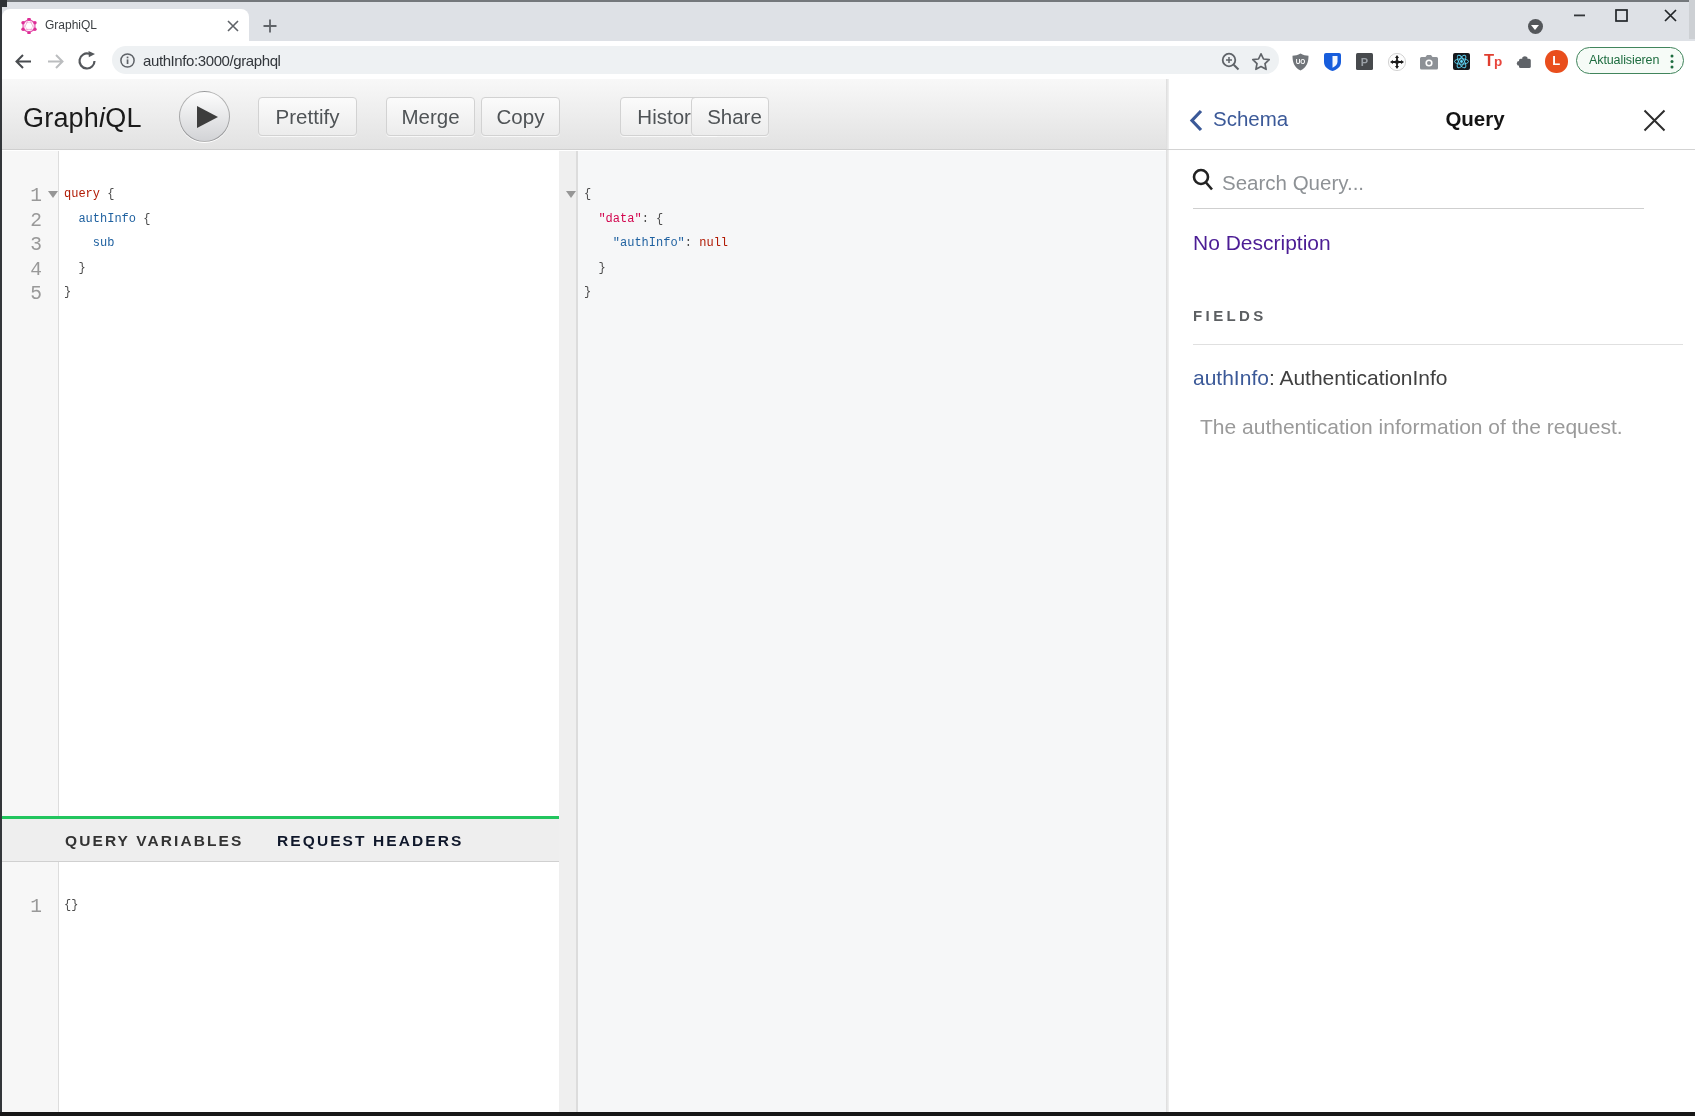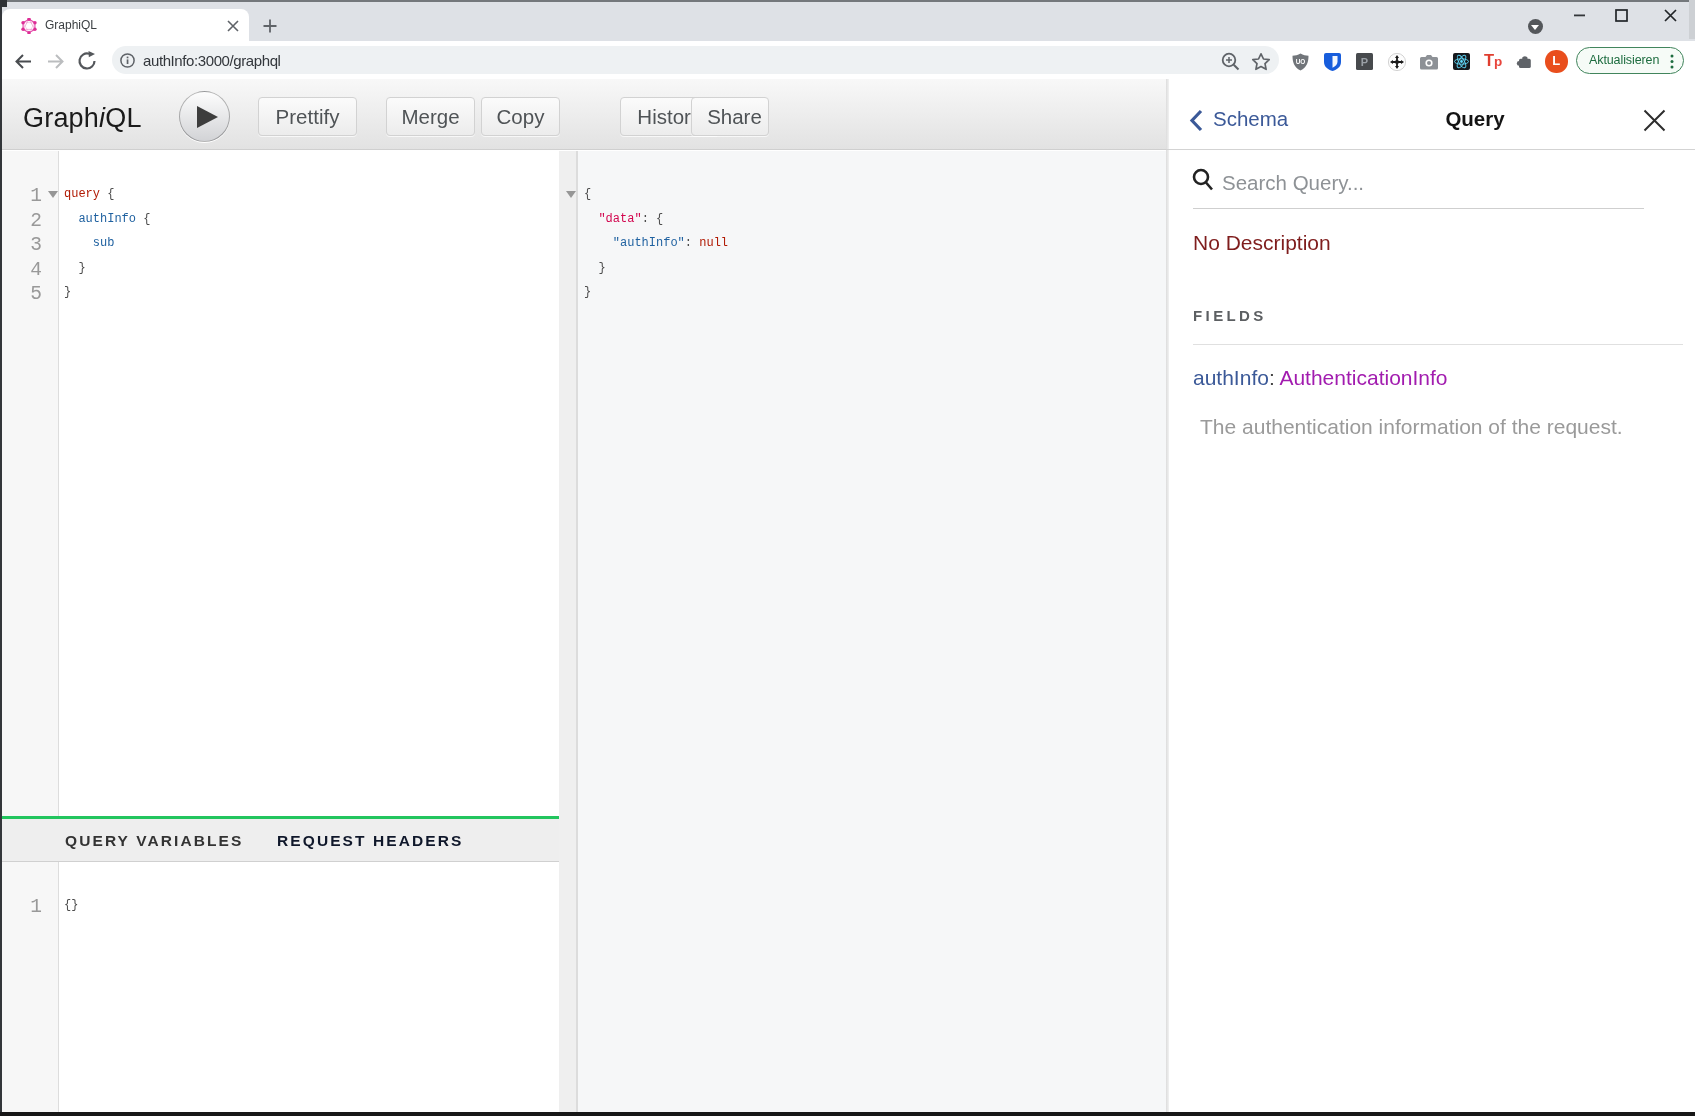--- a/index.html
+++ b/index.html
@@ -223,26 +223,26 @@
       <path d="M1.5 1.5 L21.5 21.5 M21.5 1.5 L1.5 21.5" stroke="#2d2d2d" stroke-width="2" fill="none"></path>
     </svg>
 
     <svg class="abs" style="left:26px; top:89px;" width="22" height="24" viewBox="0 0 22 24">
       <circle cx="9" cy="9" r="7" stroke="#222" stroke-width="2.6" fill="none"></circle>
       <path d="M14 14.5 L20 21.5" stroke="#222" stroke-width="2.6"></path>
     </svg>
     <div class="abs" style="left:56px; top:92px; font-size:20.5px; color:#8e9296;">Search Query...</div>
     <div class="abs" style="left:27px; top:129px; width:451px; height:1px; background:#cfcfcf;"></div>
 
-    <div class="abs" style="left:27px; top:151.5px; font-size:21px; color:#7f1d1d;text-align:center;">No Description</div>
+    <div class="abs" style="left:27px; top:151.5px; font-size:21px; color:#4c1d95;text-align:center;">No Description</div>
 
     <div class="abs" style="left:27px; top:228px; font-size:15px; font-weight:bold; letter-spacing:3.4px; color:#5c5f62;">FIELDS</div>
     <div class="abs" style="left:27px; top:265px; width:490px; height:1px; background:#e0e0e0;"></div>
 
     <div class="abs" style="left:27px; top:287px; font-size:21px;">
-      <span style="color:#3B5998;">authInfo</span><span style="color:#444;">: </span><span style="color:#a21caf;">AuthenticationInfo</span>
+      <span style="color:#3B5998;">authInfo</span><span style="color:#444;">: </span><span style="color:#404040;">AuthenticationInfo</span>
     </div>
     <div class="abs" style="left:34px; top:336px; font-size:21px; color:#9a9a9a;">The authentication information of the request.</div>
   </div>
 
   <div class="abs" id="bottom-strip"></div>
   <div class="abs" id="left-edge"></div>
   <div class="abs" style="left:0; top:0; width:7px; height:7px; background:#2f3236;"></div>
 
 </body></html>

